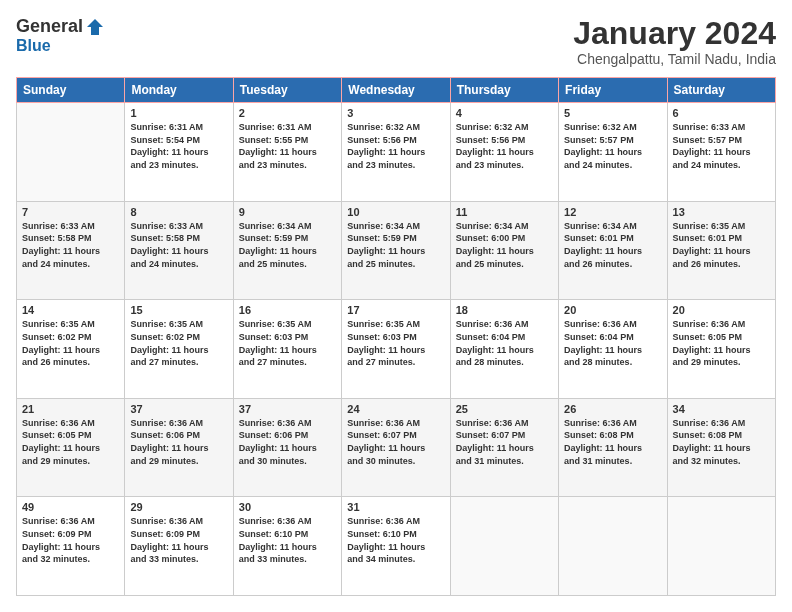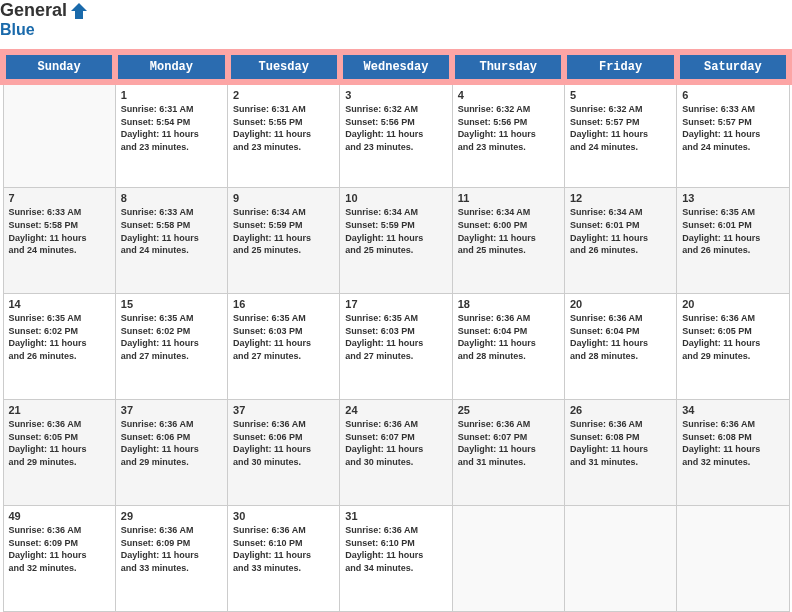--- a/index.html
+++ b/index.html
@@ -6,20 +6,21 @@
     body {
       width: 792px;
       height: 612px;
       font-family: Arial, sans-serif;
       background: #fff;
       overflow: hidden;
     }
     .page {
       width: 792px;
       height: 612px;
+      padding: 16px;
       display: flex;
       flex-direction: column;
     }
     .header {
       display: flex;
       justify-content: space-between;
       align-items: flex-start;
       margin-bottom: 10px;
     }
     .logo {
@@ -62,25 +63,24 @@
     .calendar {
       flex: 1;
       border: 1px solid #ccc;
       border-collapse: collapse;
       width: 100%;
       table-layout: fixed;
     }
     .calendar th {
       background-color: #2b6cb0;
       color: #fff;
-      text-align: center;
+      text-align: left;
       padding: 5px 6px;
       font-size: 12px;
-      border: 6px solid #fca5a5;
-      font-family: Liberation Mono, monospace;
+      border: 1px solid #fca5a5;
     }
     .calendar td {
       vertical-align: top;
       border: 1px solid #ccc;
       padding: 4px 5px;
       font-size: 9px;
       color: #333;
       height: 88px;
     }
     .day-number {
@@ -110,20 +110,24 @@
   <div class="header">
     <div class="logo">
       <div class="logo-text">
         <span class="logo-general">General</span>
         <svg class="logo-icon" viewBox="0 0 20 20">
           <polygon points="10,2 18,10 14,10 14,18 6,18 6,10 2,10" fill="#1a6aab"></polygon>
         </svg>
       </div>
       <span class="logo-blue">Blue</span>
     </div>
+    <div class="header-right">
+      <div class="month-title">January 2024</div>
+      <div class="location-title">Chengalpattu, Tamil Nadu, India</div>
+    </div>
   </div>
 
   <table class="calendar">
     <thead>
       <tr>
       <th>Sunday</th>
           <th>Monday</th>
           <th>Tuesday</th>
           <th>Wednesday</th>
           <th>Thursday</th>

